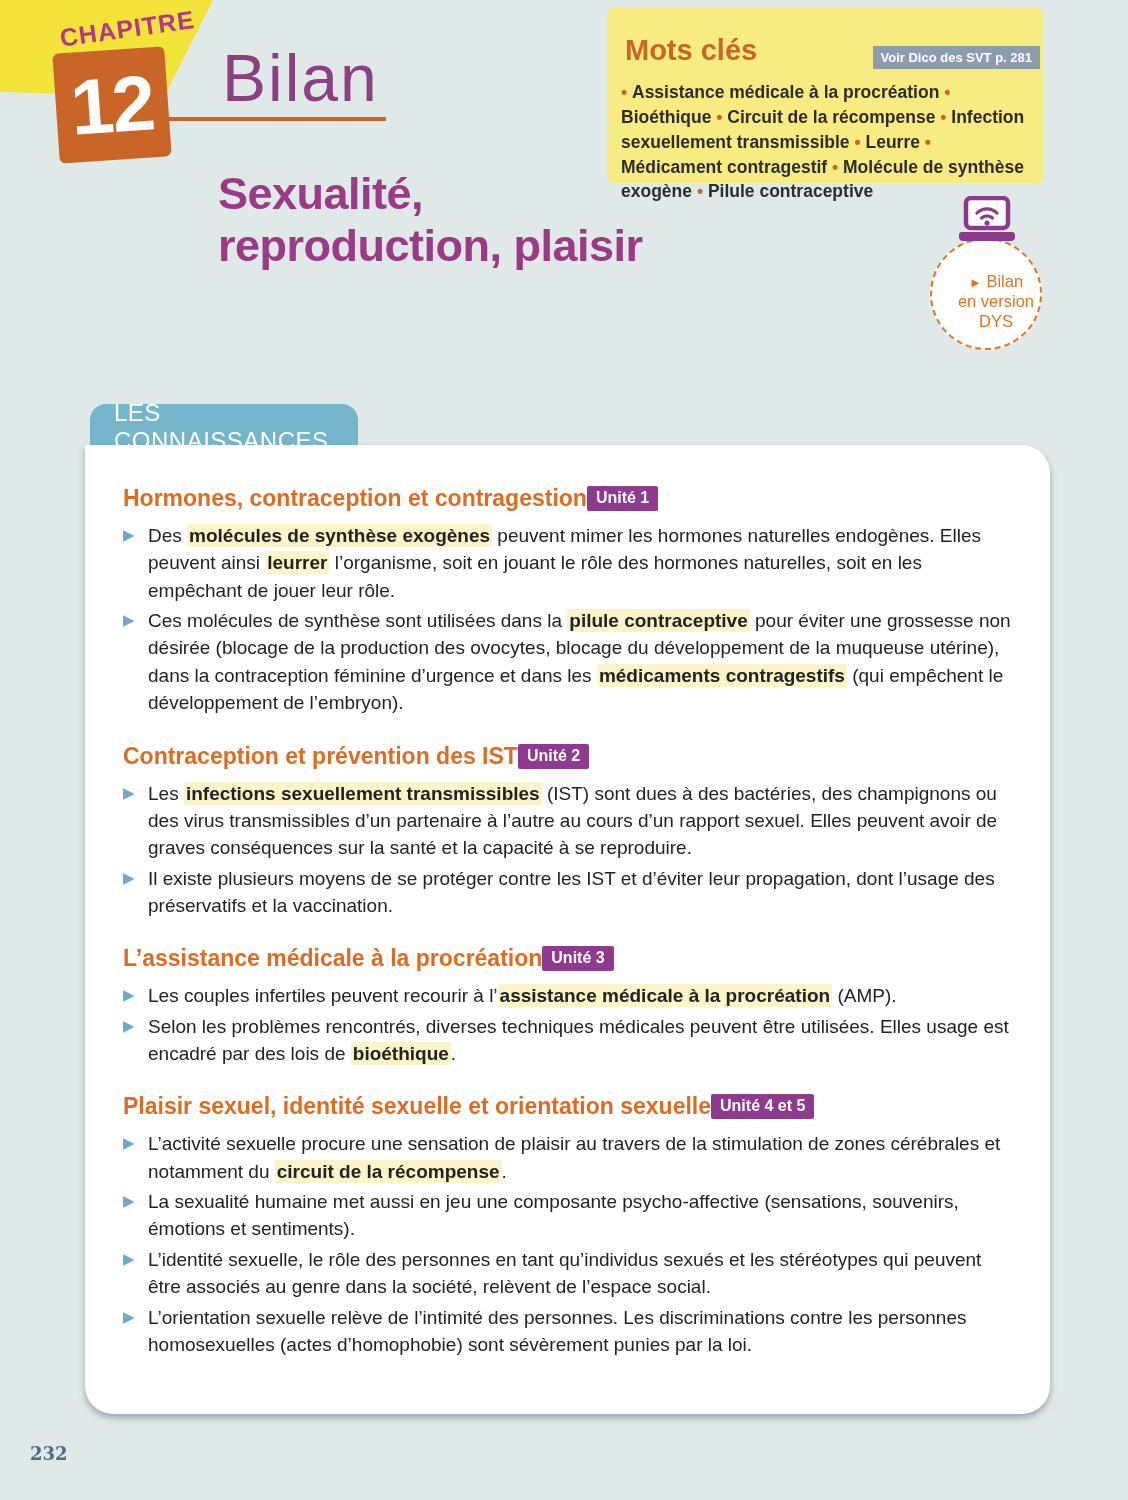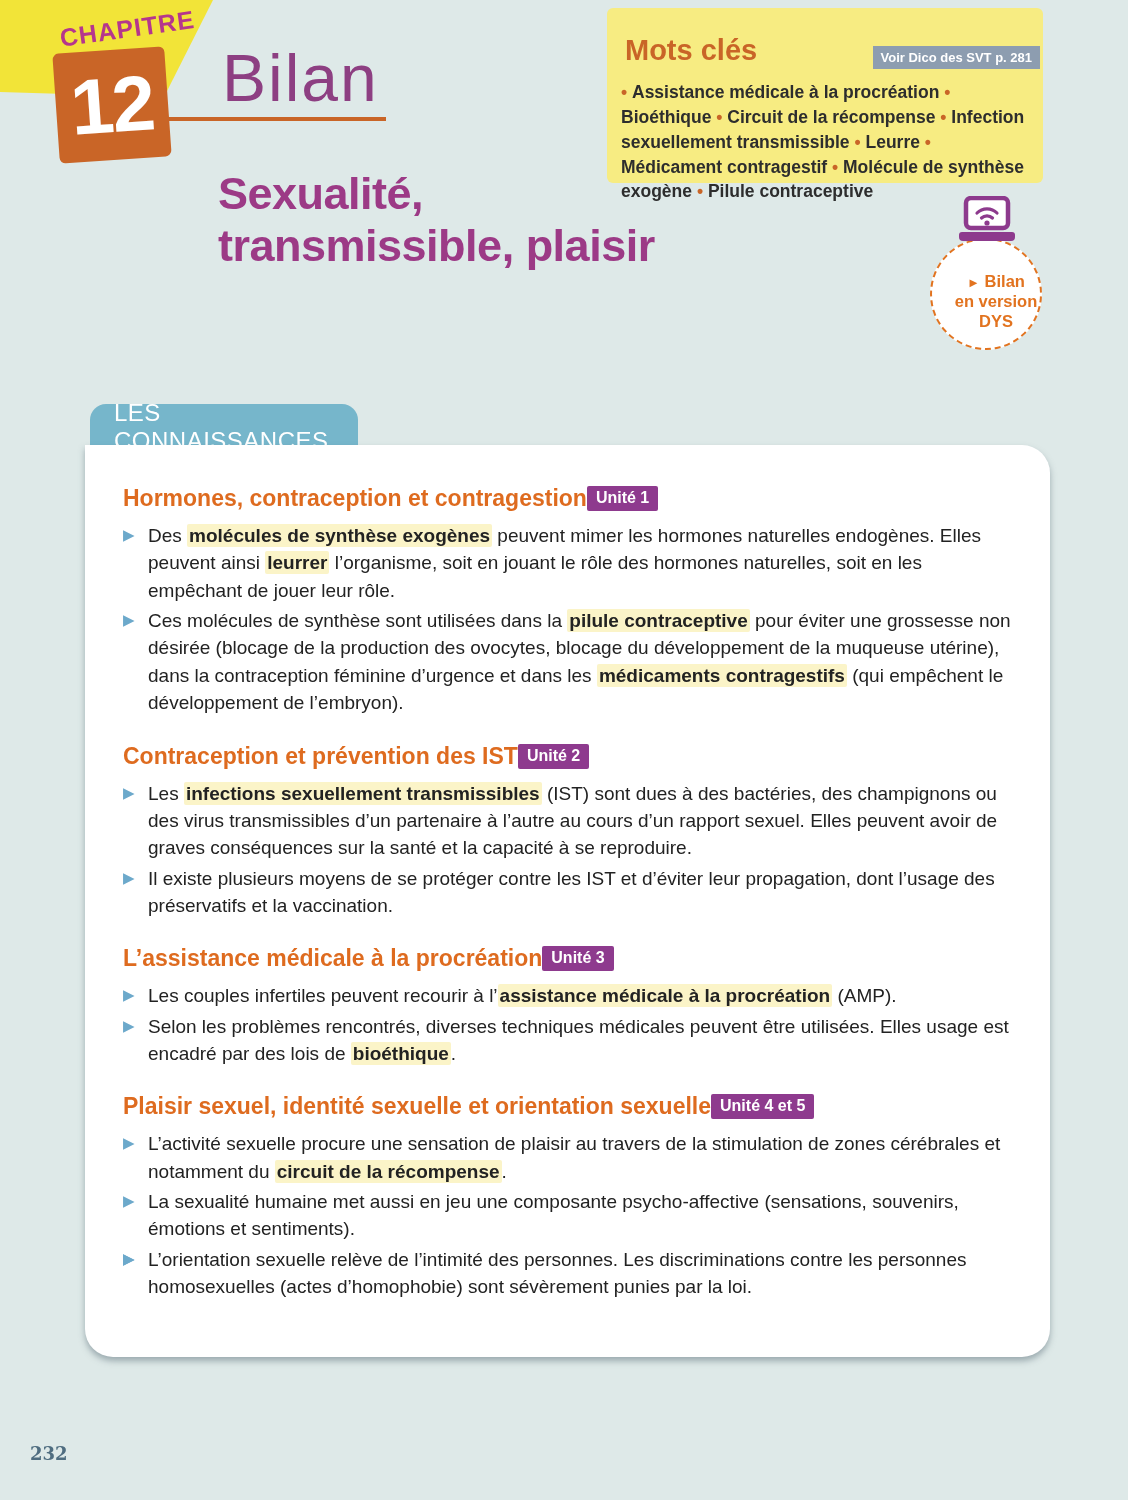--- a/index.html
+++ b/index.html
@@ -72,21 +72,21 @@
   }
   .kw-dot{color:var(--orange-dark); font-weight:800;}
   
   .dys-wrap{position:absolute; left:928px; top:196px; width:118px; height:150px;}
   .dys-circle{
     position:absolute; left:2px; top:42px; width:112px; height:112px;
     background:#fff; border:2.5px dashed #e2731f; border-radius:50%;
     display:flex; flex-direction:column; align-items:center; justify-content:center;
     text-align:center; padding-top:14px;
   }
-  .dys-text{font-size:16.5px; font-weight:700; color:#e2731f; line-height:1.22;margin-left:20px;}
+  .dys-text{font-size:16.5px; font-weight:400; color:#e2731f; line-height:1.22;margin-left:20px;}
   .dys-arrow{font-size:13px;}
   .dys-laptop{position:absolute; left:28px; top:0; width:62px; height:50px;}
   
   .tab{
     position:absolute; left:90px; top:404px; width:268px; height:46px;
     background:var(--tab-blue); border-radius:16px 16px 0 0;
     color:#fff; font-size:24px; font-weight:400; letter-spacing:0.5px;
     display:flex; align-items:center; padding-left:24px;
   }
   .card{
@@ -122,21 +122,21 @@
 
 <div class="yellow-poly"></div>
 <div class="chapter-label">CHAPITRE</div>
 <div class="chapter-square">
   <span class="chapter-number">12</span>
 </div>
 <div class="kicker">Bilan</div>
 <div class="kicker-rule"></div>
 <div class="main-title">
   <div>Sexualité,</div>
-  <div>transmissible, plaisir</div>
+  <div>reproduction, plaisir</div>
 </div>
 
 <div class="mots-box">
   <div class="mots-title">Mots clés</div>
   <div class="dico-badge">Voir Dico des SVT p. 281</div>
   <div class="kw-list" id="kw-list"><span class="kw-dot">• </span><span class="kw-item">Assistance médicale à la procréation </span><span class="kw-dot">• </span><span class="kw-item">Bioéthique </span><span class="kw-dot">• </span><span class="kw-item">Circuit de la récompense </span><span class="kw-dot">• </span><span class="kw-item">Infection sexuellement transmissible </span><span class="kw-dot">• </span><span class="kw-item">Leurre </span><span class="kw-dot">• </span><span class="kw-item">Médicament contragestif </span><span class="kw-dot">• </span><span class="kw-item">Molécule de synthèse exogène </span><span class="kw-dot">• </span><span class="kw-item">Pilule contraceptive </span></div>
 </div>
 
 <div class="dys-wrap">
   <div class="dys-circle">
@@ -183,19 +183,19 @@
         <div class="bullet"><span class="tri">▶</span><span>Les couples infertiles peuvent recourir à l’</span><span class="hl">assistance médicale à la procréation</span><span> (AMP).</span></div>
         <div class="bullet"><span class="tri">▶</span><span>Selon les problèmes rencontrés, diverses techniques médicales peuvent être utilisées. Elles usage est encadré par des lois de </span><span class="hl">bioéthique</span><span>.</span></div>
       </div>
       <div class="section">
         <div class="sec-head">
           <span class="sec-title">Plaisir sexuel, identité sexuelle et orientation sexuelle</span>
           <span class="unit-badge">Unité 4 et 5</span>
         </div>
         <div class="bullet"><span class="tri">▶</span><span>L’activité sexuelle procure une sensation de plaisir au travers de la stimulation de zones cérébrales et notamment du </span><span class="hl">circuit de la récompense</span><span>.</span></div>
         <div class="bullet"><span class="tri">▶</span><span>La sexualité humaine met aussi en jeu une composante psycho-affective (sensations, souvenirs, émotions et sentiments).</span></div>
-        <div class="bullet"><span class="tri">▶</span></div>
+        <div class="bullet"><span class="tri">▶</span><span>L’identité sexuelle, le rôle des personnes en tant qu’individus sexués et les stéréotypes qui peuvent être associés au genre dans la société, relèvent de l’espace social.</span></div>
         <div class="bullet"><span class="tri">▶</span><span>L’orientation sexuelle relève de l’intimité des personnes. Les discriminations contre les personnes homosexuelles (actes d’homophobie) sont sévèrement punies par la loi.</span></div>
       </div>
     </div>
 </div>
 
 <div class="page-number">232</div>
 
 </body></html>

